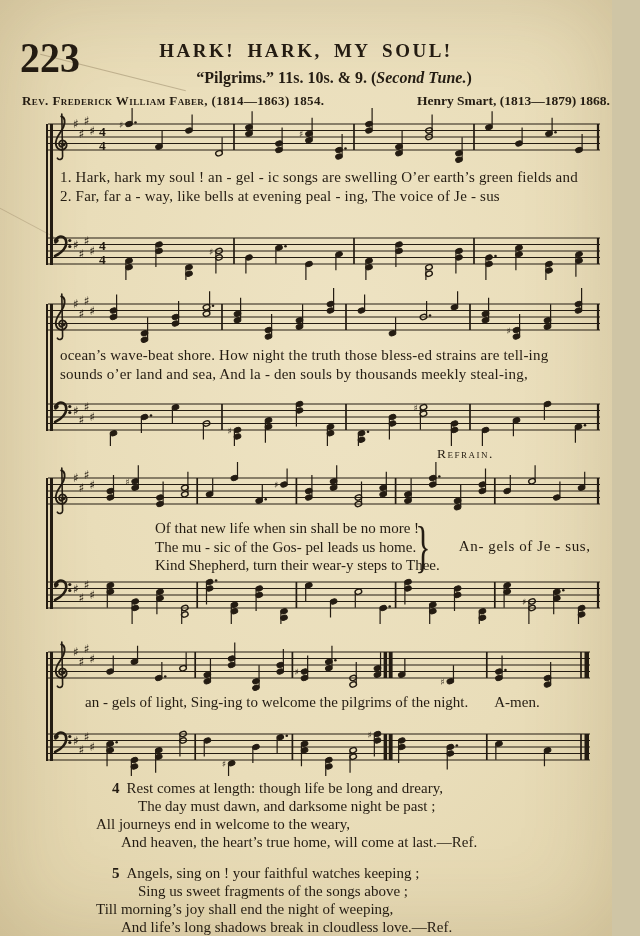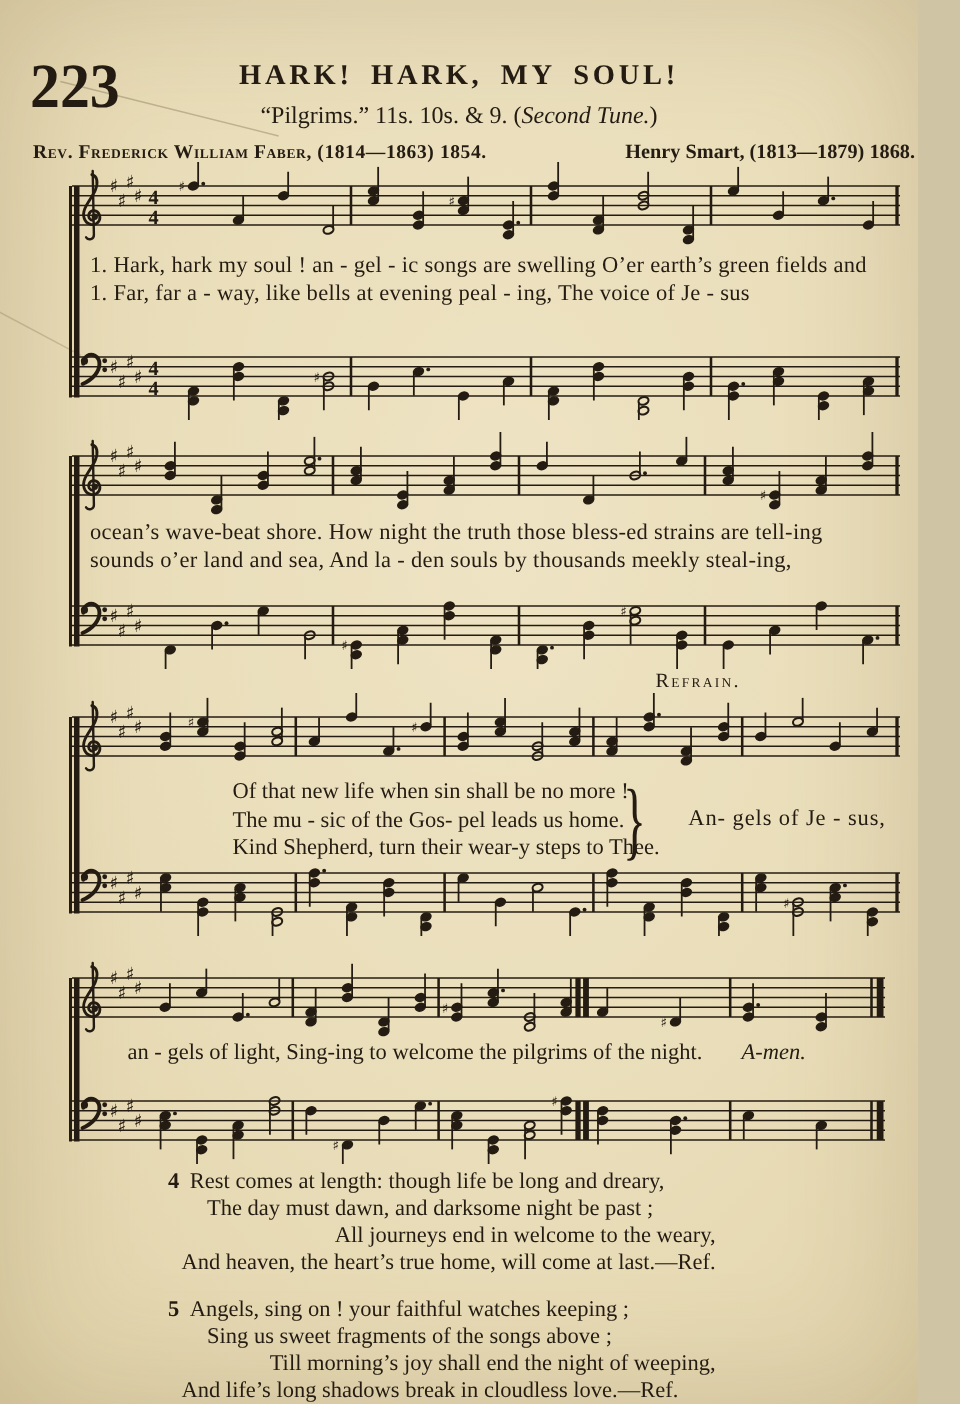--- a/index.html
+++ b/index.html
@@ -13,47 +13,47 @@
   .crease{position:absolute;left:38px;top:72px;width:150px;height:1px;
     background:rgba(95,75,45,.30);transform:rotate(14deg);}
   .crease2{position:absolute;left:-12px;top:220px;width:70px;height:1px;
     background:rgba(95,75,45,.22);transform:rotate(28deg);}
 
   .hymn-number{position:absolute;left:20px;top:34px;font-size:42px;font-weight:700;
     transform:scaleX(.95);transform-origin:left;}
   .title{position:absolute;left:0;top:40px;width:100%;text-align:center;
     font-size:19px;font-weight:700;letter-spacing:2.5px;word-spacing:5px;}
   .subtitle{position:absolute;left:0;top:69px;width:100%;text-align:center;
-    font-size:16px;font-weight:400;}
+    font-size:16px;font-weight:700;padding-left:28px;}
   .authors{position:absolute;left:22px;top:93px;width:588px;display:flex;
     justify-content:space-between;align-items:center;}
   .author-left{font-size:13px;font-weight:700;font-variant:small-caps;letter-spacing:.4px;}
   .composer-right{font-size:13.5px;font-weight:700;margin-left:29px;}
 
   .sysbar{position:absolute;left:46px;width:7px;
     background:linear-gradient(90deg,#241c12 0 2.2px,transparent 2.2px 3.6px,#241c12 3.6px 7px);}
   .staff{position:absolute;left:48px;}
 
   .lyrics{position:absolute;left:60px;width:552px;text-align:left;
     font-size:15px;line-height:19px;letter-spacing:.2px;}
   .lyrics div{white-space:nowrap;}
   .block3{position:absolute;left:60px;top:519px;display:flex;align-items:center;}
   .b3lines{margin-left:95px;width:250px;text-align:center;font-size:15px;line-height:18.5px;white-space:nowrap;}
   .brace{font-size:58px;font-weight:400;transform:scaleX(.55);line-height:52px;margin-left:4px;}
   .b3tail{margin-left:22px;font-size:15px;letter-spacing:.6px;white-space:nowrap;}
   .block4{position:absolute;left:85px;top:694px;font-size:15px;display:flex;white-space:nowrap;}
-  .amen{font-style:italic;margin-left:26px;}
+  .amen{margin-left:26px;}
   .refrain-label{position:absolute;left:437px;top:446px;font-size:13.5px;
     font-variant:small-caps;letter-spacing:1.5px;}
 
   .verses{position:absolute;left:94px;top:779px;font-size:15px;line-height:18px;}
   .verse{margin-bottom:13px;}
   .vl0{padding-left:18px;}
   .vl1{padding-left:44px;}
-  .vl2{padding-left:2px;text-align:right;}
+  .vl2{padding-left:2px;}
   .vl3{padding-left:27px;}
   .vnum{font-weight:700;margin-right:7px;}
 </style>
 </head>
 <body>
 
 <div class="page">
   <div class="crease"></div>
   <div class="crease2"></div>
 
@@ -625,21 +625,21 @@
       <ellipse cx="450.95" cy="29.75" rx="3.4" ry="2.5" fill="#241c12" stroke="#241c12" stroke-width="1" transform="rotate(-18 450.95 29.75)"></ellipse>
       <line x1="447.84999999999997" y1="30.75" x2="447.84999999999997" y2="45.75" stroke="#241c12" stroke-width="1.2"></line>
       <ellipse cx="499.55" cy="36.25" rx="3.4" ry="2.5" fill="#241c12" stroke="#241c12" stroke-width="1" transform="rotate(-18 499.55 36.25)"></ellipse>
       <line x1="496.45" y1="37.25" x2="496.45" y2="52.25" stroke="#241c12" stroke-width="1.2"></line>
     </svg>
 
   <div class="refrain-label">Refrain.</div>
 
   <div class="lyrics" style="top:168px;">
     <div>1. Hark, hark my soul !  an - gel - ic songs are swelling  O’er earth’s green fields and</div>
-    <div>1. Far,  far  a - way,  like  bells at  evening peal - ing,  The  voice of  Je - sus</div>
+    <div>2. Far,  far  a - way,  like  bells at  evening peal - ing,  The  voice of  Je - sus</div>
   </div>
 
   <div class="lyrics" style="top:346px;">
     <div>ocean’s wave-beat shore.  How night the truth those bless-ed strains are tell-ing</div>
     <div>sounds o’er land and sea,  And  la - den souls  by  thousands meekly steal-ing,</div>
   </div>
 
   <div class="block3">
     <div class="b3lines">
       <div>Of  that new life when sin shall be  no  more !</div>

